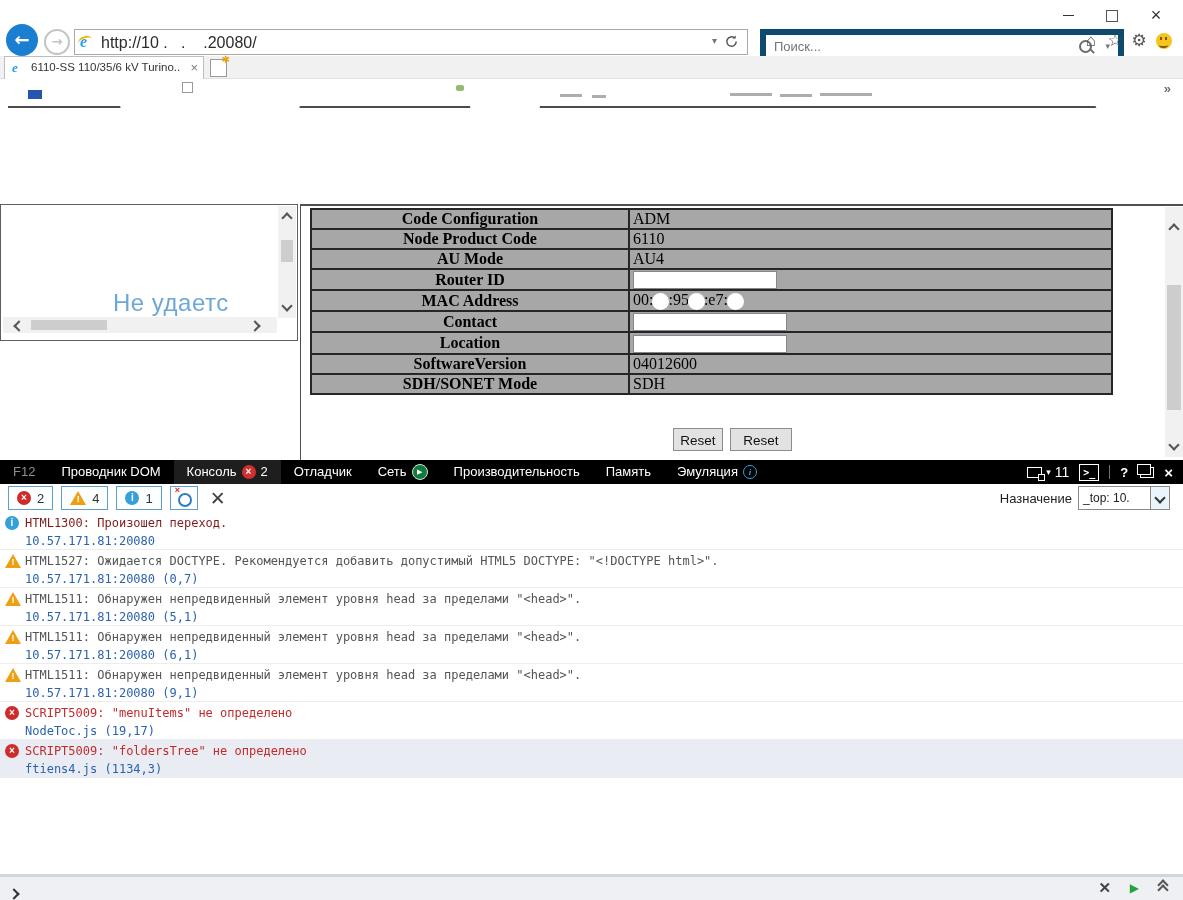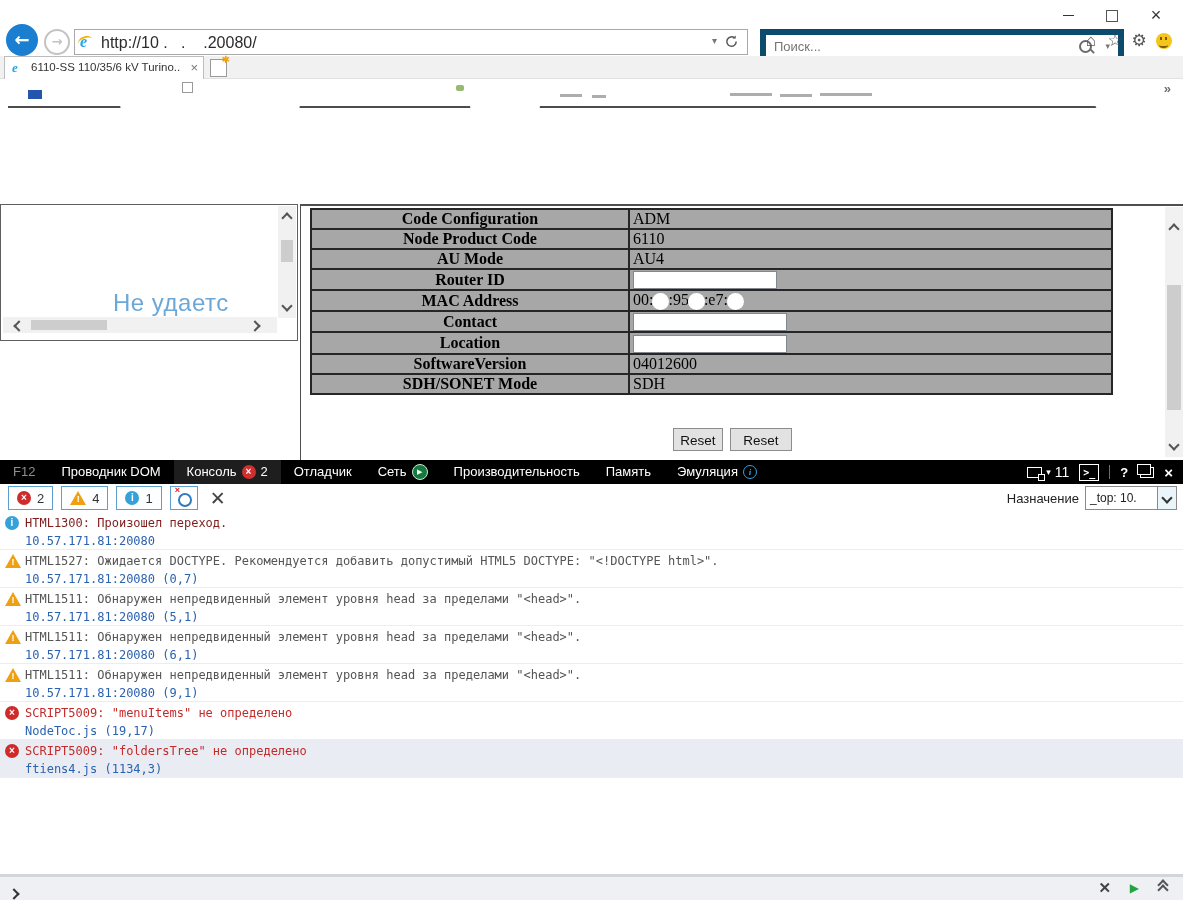--- a/index.html
+++ b/index.html
@@ -109,21 +109,21 @@
   .ic-err{background:#ce2b2b;} .ic-info{background:#36a0d8;}
   .warnwrap{position:relative;width:16px;height:14px;flex:0 0 auto;display:inline-block;}
   .warnwrap .tri{position:absolute;left:0;top:0;width:0;height:0;border-left:8px solid transparent;
                  border-right:8px solid transparent;border-bottom:14px solid #efa012;}
   .warnwrap .ex{position:absolute;left:0;width:16px;top:3px;text-align:center;color:#fff;
                 font:bold 9px/10px "Liberation Sans",sans-serif;}
   .cnav{position:relative;width:26px;height:22px;border:1px solid #5f9fd0;margin-left:8px;}
   .cnav .circ{position:absolute;left:7px;top:6px;width:10px;height:10px;border:2px solid #2e7cc0;border-radius:50%;}
   .cnav .rx{position:absolute;left:4px;top:-2px;color:#d22;font:bold 9px/10px "Liberation Sans",sans-serif;}
   .clrx{margin-left:12px;font-size:19px;color:#444;}
-  .tright{margin-left:auto;display:flex;align-items:center;padding-right:6px;text-align:right;}
+  .tright{margin-left:auto;display:flex;align-items:center;padding-right:13px;text-align:right;}
   .tgtlabel{font-size:13px;color:#222;margin-right:6px;}
   .tgtsel{position:relative;width:90px;height:22px;border:1px solid #8a8a8a;background:#fff;overflow:hidden;}
   .tgtsel .v{position:absolute;left:4px;top:4px;font-size:12px;color:#222;white-space:pre;}
   .tgtsel .cb{position:absolute;right:0;top:0;width:18px;height:22px;background:#eaf4fb;
               border-left:1px solid #8a8a8a;text-align:center;}
   .tgtsel .cb .chev{margin-top:7px;border-color:#333;}
   .console{position:absolute;top:52px;left:0;width:1183px;height:362px;background:#fff;overflow:hidden;
            font-family:"DejaVu Sans Mono",monospace;font-size:12px;}
   .msg{position:relative;height:37px;border-bottom:1px solid #ededed;}
   .msg.hl{background:#e9edf3;}

